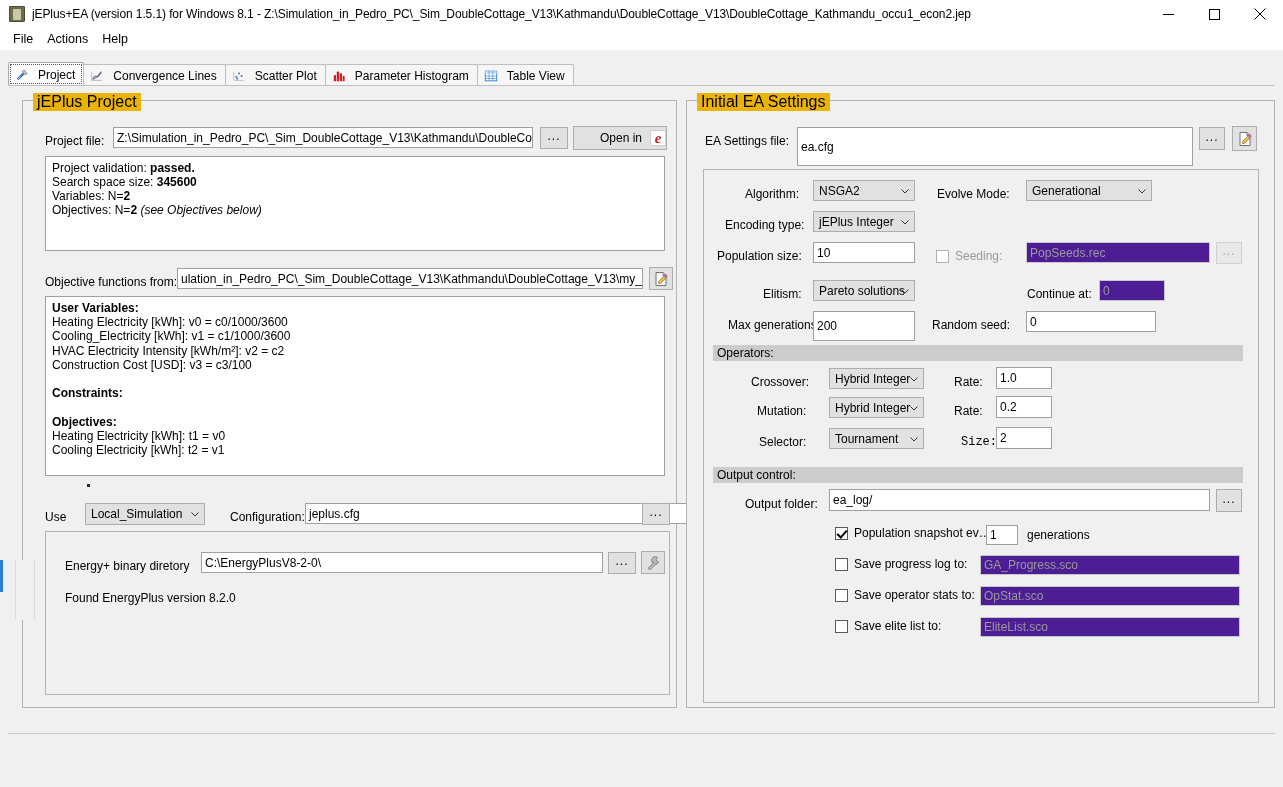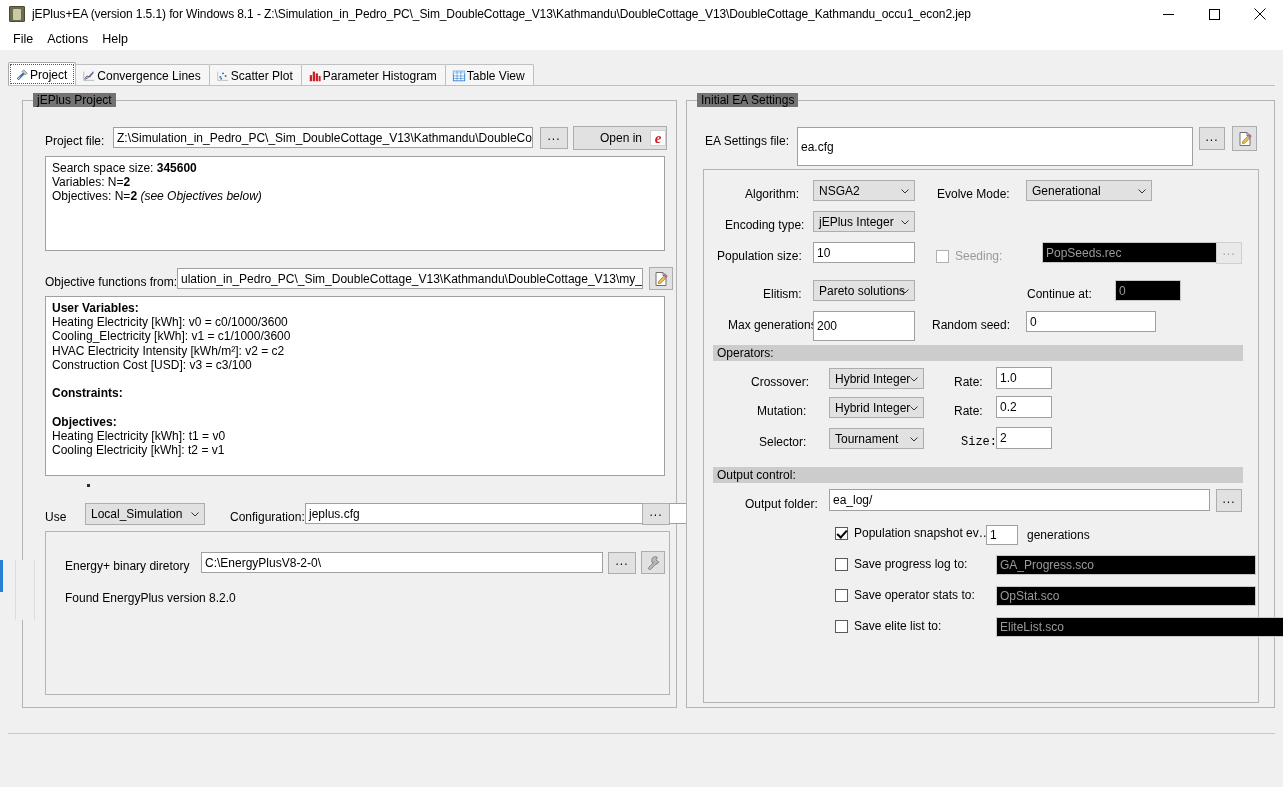--- a/index.html
+++ b/index.html
@@ -47,54 +47,54 @@
   }
   .menu-item { padding: 2px 7px; font-size: 12.5px; color: #000; }
 
   
   .tabstrip {
     position: absolute; left: 0; top: 52px; width: 1283px; height: 34px;
     background: #f0f0f0;
   }
   .tabs { position: absolute; left: 8px; top: 10px; display: flex; align-items: flex-end; }
   .tab {
-    height: 22px; display: flex; align-items: center; gap: 1px;
+    height: 22px; display: flex; align-items: center; gap: 9px;
     padding: 0 8px 0 6px; font-size: 12px; color: #000;
     border: 1px solid #c0c0c0; border-bottom: none; background: #f6f6f6;
     margin-right: -1px; border-radius: 2px 2px 0 0;
   }
   .tab.active {
     background: #ffffff; height: 24px; border-color: #a9a9a9;
     outline: 1px dotted #555; outline-offset: -3px; font-weight: 400;
   }
   .tab .ticon { width: 14px; height: 14px; flex: none; display: block; }
   .tabline {
     position: absolute; left: 8px; top: 85px; width: 1267px; height: 1px; background: #c0c0c0;
   }
 
   
   .content { position: absolute; left: 8px; top: 86px; width: 1267px; height: 636px; }
 
   .groupbox { position: absolute; border: 1px solid #b4b4b4; background: #f0f0f0; }
   .groupbox > .gb-title {
-    position: absolute; top: -8px; left: 10px; background: #737373;
-    padding: 0 4px; font-size: 12px; color: #000;
+    position: absolute; top: -8px; left: 10px; background: #eab308;
+    padding: 0 4px; font-size: 16px; color: #000;
   }
   .panel-left  { left: 14px;  top: 14px; width: 655px; height: 608px; }
   .panel-right { left: 678px; top: 14px; width: 589px; height: 608px; }
 
   .lbl { position: absolute; font-size: 12px; color: #000; white-space: nowrap; }
 
   .tf {
     position: absolute; background: #ffffff; border: 1px solid #a0a0a0;
     font-family: "Liberation Sans", sans-serif; font-size: 12px; color: #000;
     padding: 0 3px; display: flex; align-items: center; overflow: hidden;
     white-space: nowrap;
   }
-  .tf.disabled { background: #000000; border-color: #c8c8c8; color: #9a9a9a; margin-left: 16px; }
+  .tf.disabled { background: #4c1d95; border-color: #c8c8c8; color: #9a9a9a; }
 
   .btn {
     position: absolute; background: #e1e1e1; border: 1px solid #adadad;
     display: flex; align-items: center; justify-content: center;
     font-size: 12px; color: #000; white-space: nowrap;
   }
   .btn.dots { letter-spacing: 1px; padding-bottom: 4px; }
   .btn.disabled { color: #a0a0a0; border-color: #cfcfcf; background: #e9e9e9; }
 
   .combo {
@@ -243,20 +243,24 @@
       <div class="btn dots" style="left:517px; top:26px; width:28px; height:22px;">...</div>
       <div class="btn" style="left:550px; top:25px; width:94px; height:24px; gap:8px;justify-content:flex-end;">
         <span>Open in</span>
         <svg width="16" height="16" viewBox="0 0 16 16">
           <rect x="0.5" y="0.5" width="15" height="15" fill="#fff" stroke="#d0d0d0" stroke-width="1"></rect>
           <text x="8" y="13" font-family="Liberation Serif, serif" font-size="15" font-style="italic" font-weight="bold" fill="#cc2027" text-anchor="middle">e</text>
         </svg>
       </div>
 
       <div class="txtarea" style="left:22px; top:55px; width:620px; height:95px;">
+        <div>
+          <span>Project validation:</span>
+          <b>passed.</b>
+        </div>
         <div>
           <span>Search space size:</span>
           <b>345600</b>
         </div>
         <div>
           <span>Variables: N=</span><b>2</b>
         </div>
         <div>
           <span>Objectives: N=</span><b>2</b>
           <i>(see Objectives below)</i>
@@ -432,21 +436,21 @@
       <div class="cb" style="left:148px; top:487px;">
         <span class="box"></span>
         <span class="cbl">Save operator stats to:</span>
       </div>
       <div class="tf disabled" style="left:293px; top:485px; width:260px; height:20px;">OpStat.sco</div>
 
       <div class="cb" style="left:148px; top:518px;">
         <span class="box"></span>
         <span class="cbl">Save elite list to:</span>
       </div>
-      <div class="tf disabled" style="left:293px; top:516px; width:296px; height:20px;">EliteList.sco</div>
+      <div class="tf disabled" style="left:293px; top:516px; width:260px; height:20px;">EliteList.sco</div>
     </div>
   </div>
 
   <div class="artifact-strip" style="left:0; top:560px; width:16px; height:60px;"></div>
   <div class="artifact-strip" style="left:17px; top:560px; width:18px; height:60px;"></div>
   <div class="artifact-left" style="top:560px; height:32px;"></div>
 
   <div class="statusline"></div>
   <div class="statusbar">
     

